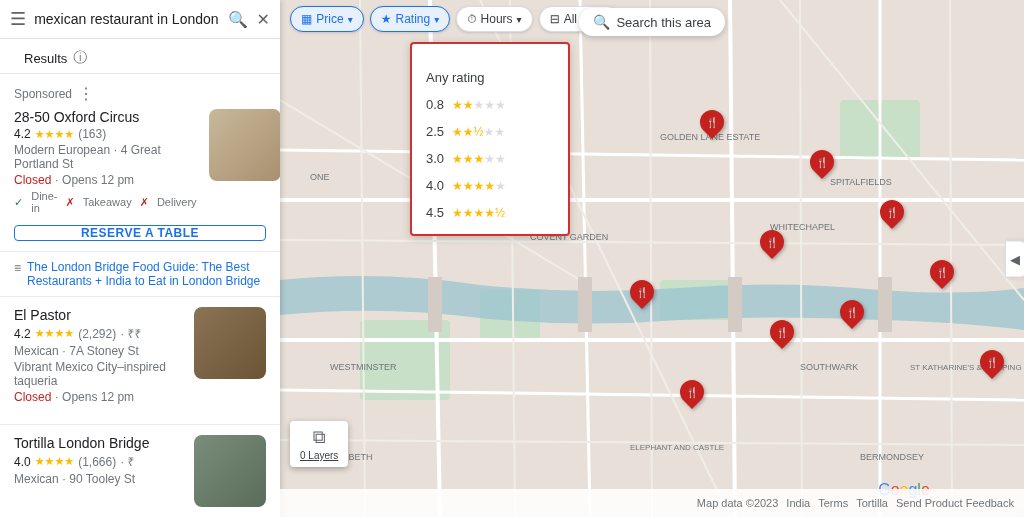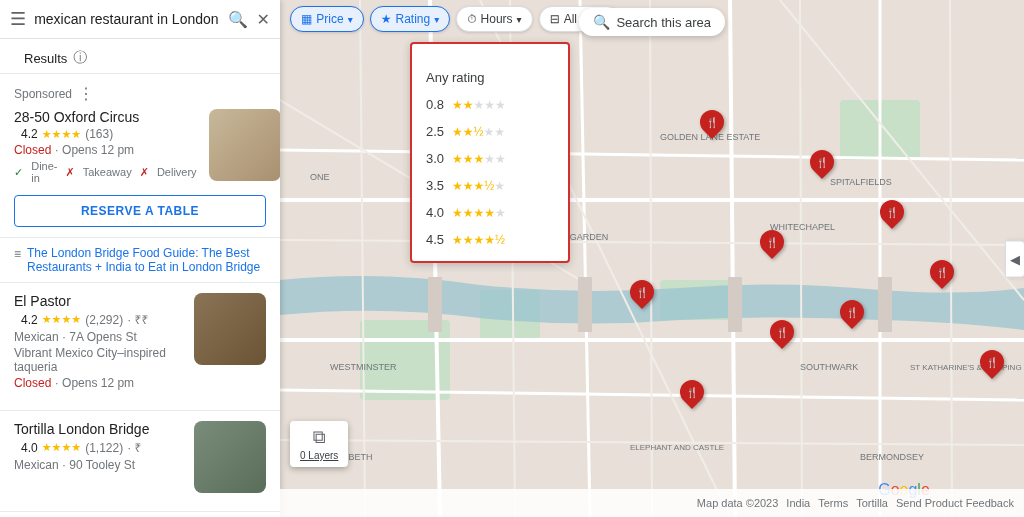--- a/index.html
+++ b/index.html
@@ -26,33 +26,33 @@
     
     .sponsored-section { padding: 10px 14px; border-bottom: 1px solid #e8eaed; }
     .sponsored-label { display: flex; align-items: center; gap: 6px; margin-bottom: 6px; }
     .sponsored-text { font-size: 12px; color: #70757a; }
     .sponsored-dots { font-size: 16px; color: #70757a; cursor: pointer; }
 
     .place-card { display: flex; gap: 8px; margin-bottom: 8px; }
     .place-info { flex: 1; }
     .place-name { font-size: 14px; font-weight: 500; color: #202124; margin-bottom: 2px; }
     .place-rating-row { display: flex; align-items: center; gap: 4px; margin-bottom: 2px; }
-    .rating-num { font-size: 12px; color: #202124; margin-left: 7px; }
+    .rating-num { font-size: 12px; color: #202124; }
     .stars { color: #fbbc04; font-size: 11px; }
     .review-count { font-size: 12px; color: #70757a; }
     .place-type { font-size: 12px; color: #70757a; margin-bottom: 2px; }
     .place-status { font-size: 12px; margin-bottom: 2px; }
     .place-status.closed { color: #c5221f; }
     .place-features { font-size: 11px; color: #70757a; margin-bottom: 6px; }
     .place-features span { margin-right: 4px; }
     .thumb-placeholder { width: 72px; height: 72px; border-radius: 8px; background: #d0c4b0; flex-shrink: 0; }
     .thumb-placeholder2 { width: 72px; height: 72px; border-radius: 8px; background: #b8c4b8; flex-shrink: 0; }
     .thumb-placeholder3 { width: 72px; height: 72px; border-radius: 8px; background: #c4b8b0; flex-shrink: 0; }
 
-    .reserve-btn { width: 100%; padding: 8px; border: 1px solid #1a73e8; border-radius: 4px; background: #fff; color: #1a73e8; font-size: 12px; font-weight: 600; cursor: pointer; letter-spacing: 0.5px; }
+    .reserve-btn { width: 100%; border: 1px solid #1a73e8; border-radius: 4px; background: #fff; color: #1a73e8; font-size: 12px; font-weight: 600; cursor: pointer; letter-spacing: 0.5px; }
 
     .place-item { padding: 10px 14px; border-bottom: 1px solid #e8eaed; cursor: pointer; }
 
     .blog-item { padding: 8px 14px; border-bottom: 1px solid #e8eaed; font-size: 12px; color: #1a73e8; display: flex; align-items: flex-start; gap: 6px; }
     .blog-icon { color: #70757a; margin-top: 1px; }
 
     
     .map-area { flex: 1; position: relative; overflow: hidden; background: #e8e0d8; }
 
     
@@ -136,20 +136,23 @@
           <span class="sponsored-text">Sponsored</span>
           <span class="sponsored-dots">⋮</span>
         </div>
         <div class="place-card">
           <div class="place-info">
             <div class="place-name">28-50 Oxford Circus</div>
             <div class="place-rating-row">
               <span class="rating-num">4.2</span>
               <span class="stars">★★★★</span>
               <span class="review-count">(163)</span>
+            </div>
+            <div class="place-type">
+              <span>Modern European</span> · <span>4 Great Portland St</span>
             </div>
             <div class="place-status closed">
               <span>Closed</span>
               <span style="color:#70757a"> · </span>
               <span style="color:#70757a">Opens 12 pm</span>
             </div>
             <div class="place-features" style="display:flex;gap:4px;align-items:center;font-size:11px;margin:3px 0;">
               <span class="feature-check">✓</span>
                 <span>Dine-in</span>
               <span class="feature-x">✗</span>
@@ -172,41 +175,41 @@
         <div class="place-card">
           <div class="place-info">
             <div class="place-name">El Pastor</div>
             <div class="place-rating-row">
               <span class="rating-num">4.2</span>
               <span class="stars">★★★★</span>
               <span class="review-count">(2,292)</span>
               <span class="price-tag"> · <span>₹₹</span></span>
             </div>
             <div class="place-type">
-              <span>Mexican</span> · <span>7A Opens St</span>
+              <span>Mexican</span> · <span>7A Stoney St</span>
             </div>
             <div class="place-type">Vibrant Mexico City–inspired taqueria</div>
             <div class="place-status closed">
               <span>Closed</span>
               <span style="color:#70757a"> · </span>
               <span style="color:#70757a">Opens 12 pm</span>
             </div>
           </div>
           <div class="thumb-placeholder2" style="background: linear-gradient(135deg, #8b7355 0%, #6b5335 100%);"></div>
         </div>
       </div>
 
       <div class="place-item">
         <div class="place-card">
           <div class="place-info">
             <div class="place-name">Tortilla London Bridge</div>
             <div class="place-rating-row">
               <span class="rating-num">4.0</span>
               <span class="stars">★★★★</span>
-              <span class="review-count">(1,122)</span>
+              <span class="review-count">(1,666)</span>
               <span class="price-tag"> · <span>₹</span></span>
             </div>
             <div class="place-type">
               <span>Mexican</span> · <span>90 Tooley St</span>
             </div>
 
           </div>
           <div class="thumb-placeholder3" style="background: linear-gradient(135deg, #7a8c7a 0%, #5a6c5a 100%);"></div>
         </div>
       </div>
@@ -303,24 +306,20 @@
       </div>
       <div class="rating-option">
         <span>2.5</span>
         <span class="stars-opt">★★½<span style="color:#dadce0">★★</span></span>
       </div>
       <div class="rating-option">
         <span>3.0</span>
         <span class="stars-opt">★★★<span style="color:#dadce0">★★</span></span>
       </div>
       <div class="rating-option">
-        <span>3.5</span>
-        <span class="stars-opt">★★★½<span style="color:#dadce0">★</span></span>
-      </div>
-      <div class="rating-option">
         <span>4.0</span>
         <span class="stars-opt">★★★★<span style="color:#dadce0">★</span></span>
       </div>
       <div class="rating-option">
         <span>4.5</span>
         <span class="stars-opt">★★★★½</span>
       </div>
     </div>
 
     <div class="map-pin" style="left: 420px; top: 110px;">

